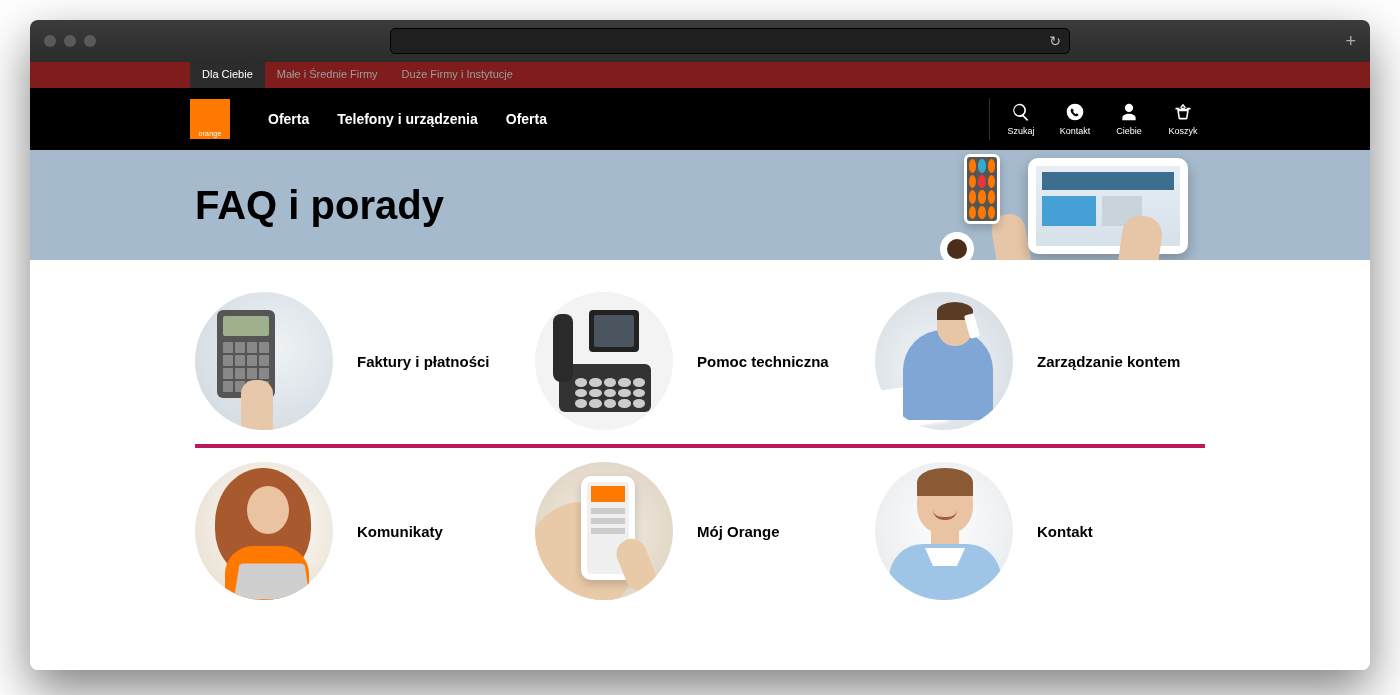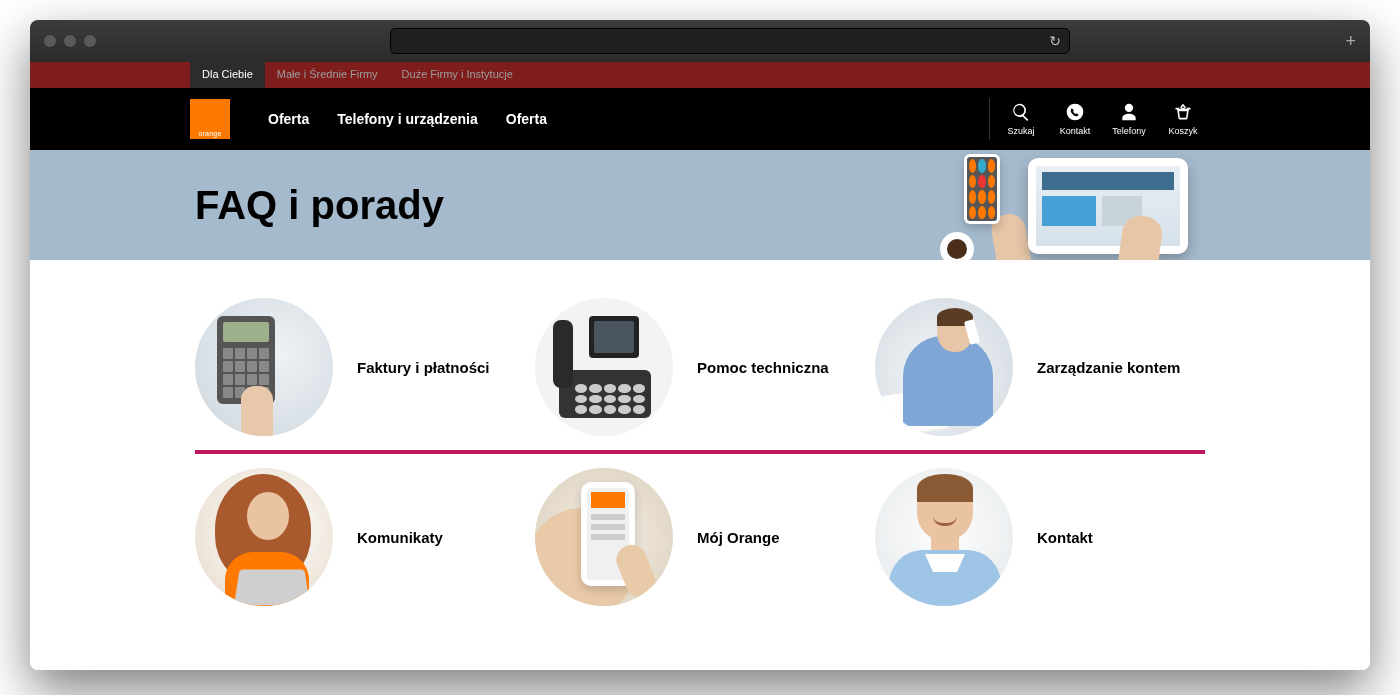--- a/index.html
+++ b/index.html
@@ -92,21 +92,21 @@
     position:absolute; left:-6px; top:4px; width:36px; height:70px; border-radius:6px;
     background:#fff; box-shadow:0 4px 10px rgba(0,0,0,0.2); padding:3px;
   }
   .phone-inner { width:100%; height:100%; background:#555; border-radius:3px; display:grid; grid-template-columns:repeat(3,1fr); grid-template-rows:repeat(4,1fr); gap:2px; padding:2px;}
   .phone-inner span{ background:#ff7900; border-radius:50%; }
   .phone-inner span:nth-child(2){background:#3ac;}
   .phone-inner span:nth-child(5){background:#e33;}
   .hand2 { position:absolute; left:150px; bottom:-22px; width:40px; height:66px; background:#e7c6a8; border-radius:18px 18px 10px 10px; transform:rotate(8deg);}
 
   
-  .content { padding: 24px 165px 0 165px; }
+  .content { padding: 18px 165px 0 165px; }
   .cat-row { display:flex; justify-content:space-between; padding: 14px 0; }
   .cat-row + .cat-row { border-top:4px solid #be185d; }
   .cat {
     display:flex; align-items:center; gap:24px; width:330px; cursor:pointer;
   }
   .cat-circle {
     width:138px; height:138px; border-radius:50%; flex-shrink:0;
     background:#d9e0e6; position:relative; overflow:hidden;
   }
   .cat-label { font-size:15px; font-weight:600; color:#000; }
@@ -201,21 +201,21 @@
         <div class="nav-icon-btn">
           <svg viewBox="0 0 24 24">
               <path d="M12 2a10 10 0 100 20 10 10 0 000-20zm3.9 14.3c-.5.5-1.9.9-2.3.9-2.3 0-6.8-4.5-6.8-6.8 0-.4.4-1.8.9-2.3.3-.3.8-.3 1.1 0l1.5 1.5c.3.3.3.8 0 1.1l-.6.6c.5 1.2 2 2.7 3.2 3.2l.6-.6c.3-.3.8-.3 1.1 0l1.5 1.5c.3.3.3.8-.2.9z"></path>
             </svg>
           <span class="lbl">Kontakt</span>
         </div>
         <div class="nav-icon-btn">
           <svg viewBox="0 0 24 24">
               <path d="M12 12a5 5 0 100-10 5 5 0 000 10zm0 2c-4.4 0-8 2.2-8 5v3h16v-3c0-2.8-3.6-5-8-5z"></path>
             </svg>
-          <span class="lbl">Telefony</span>
+          <span class="lbl">Ciebie</span>
         </div>
         <div class="nav-icon-btn">
           <svg viewBox="0 0 24 24">
               <path d="M5 9h14l-1.5 10.2a2 2 0 01-2 1.8H8.5a2 2 0 01-2-1.8L5 9zm2.2 2l1.1 8h7.4l1.1-8H7.2zM12 2l5 6h-2.5L12 4.8 9.5 8H7l5-6zM3 9h18v-2H3v2z"></path>
             </svg>
           <span class="lbl">Koszyk</span>
         </div>
       </div>
     </div>
 

